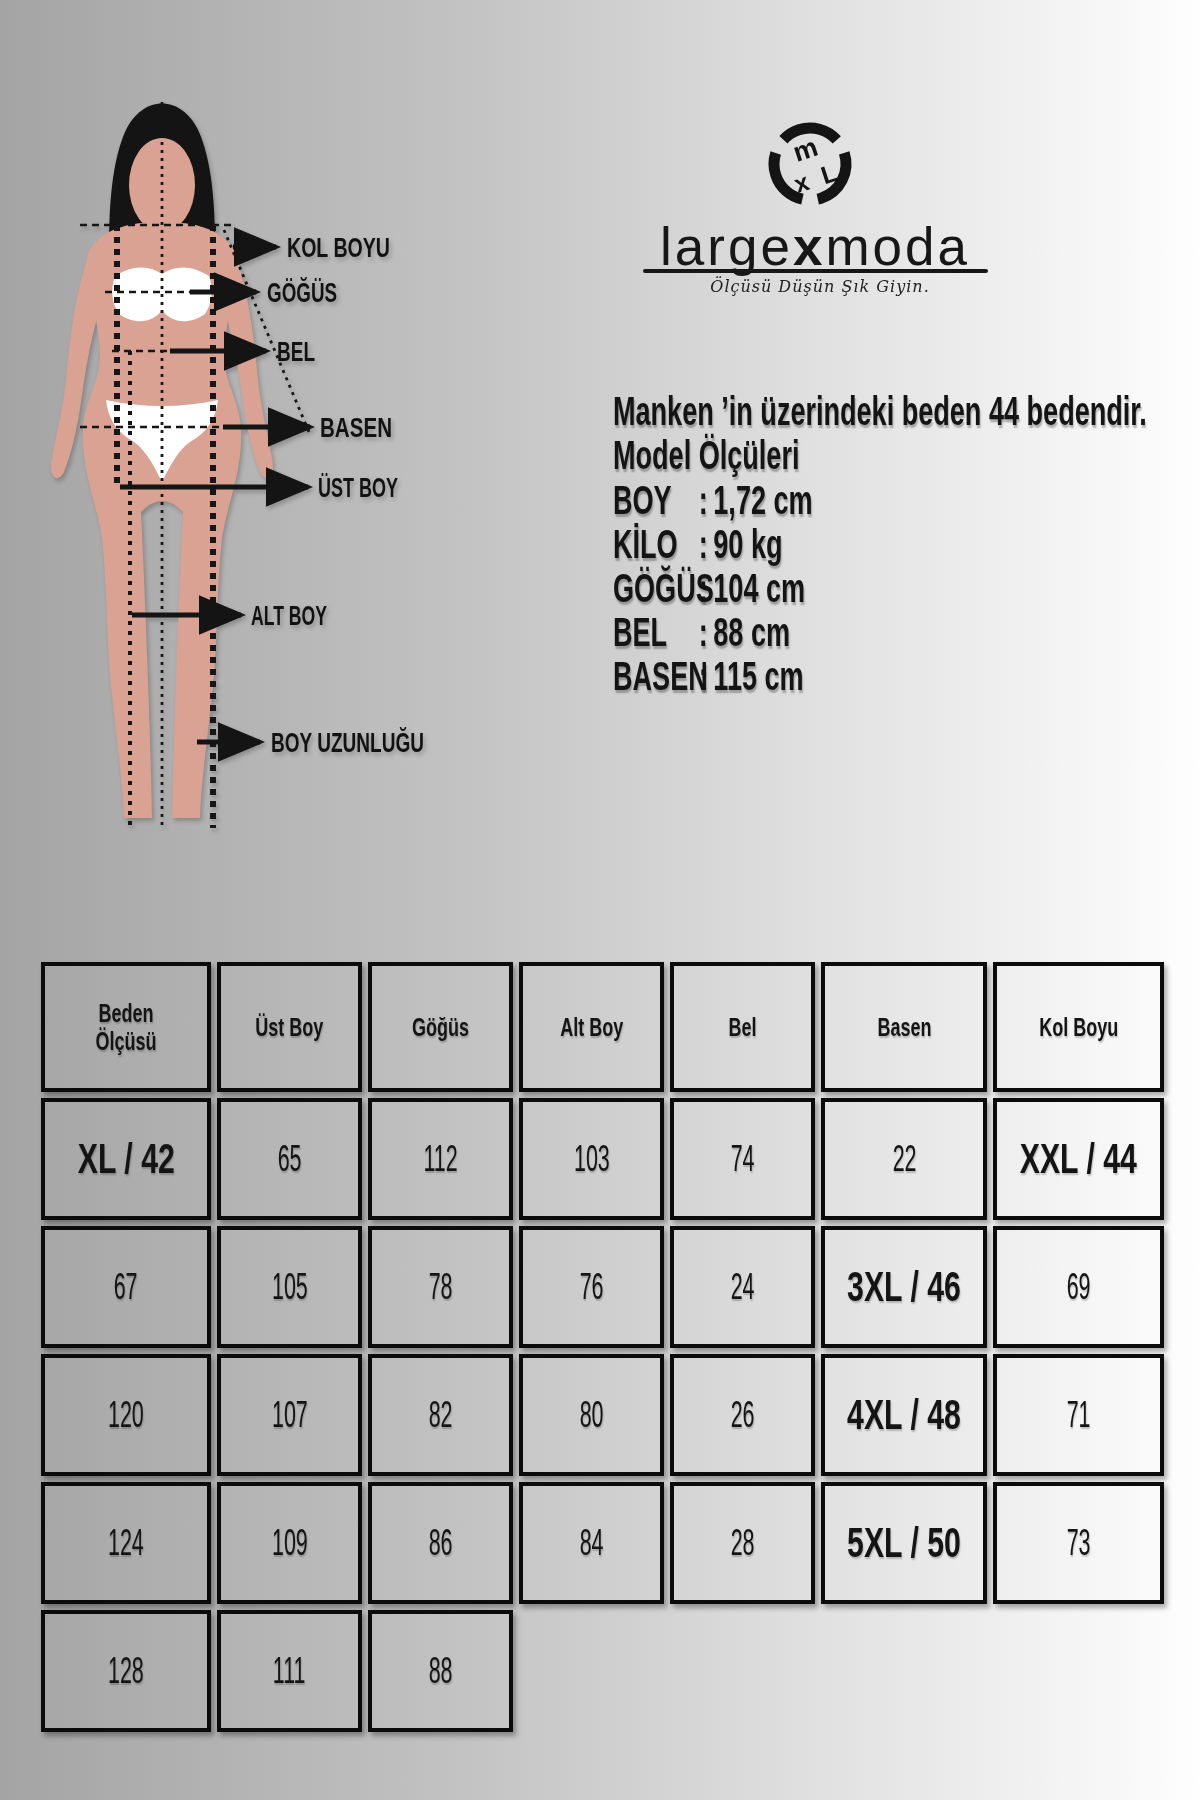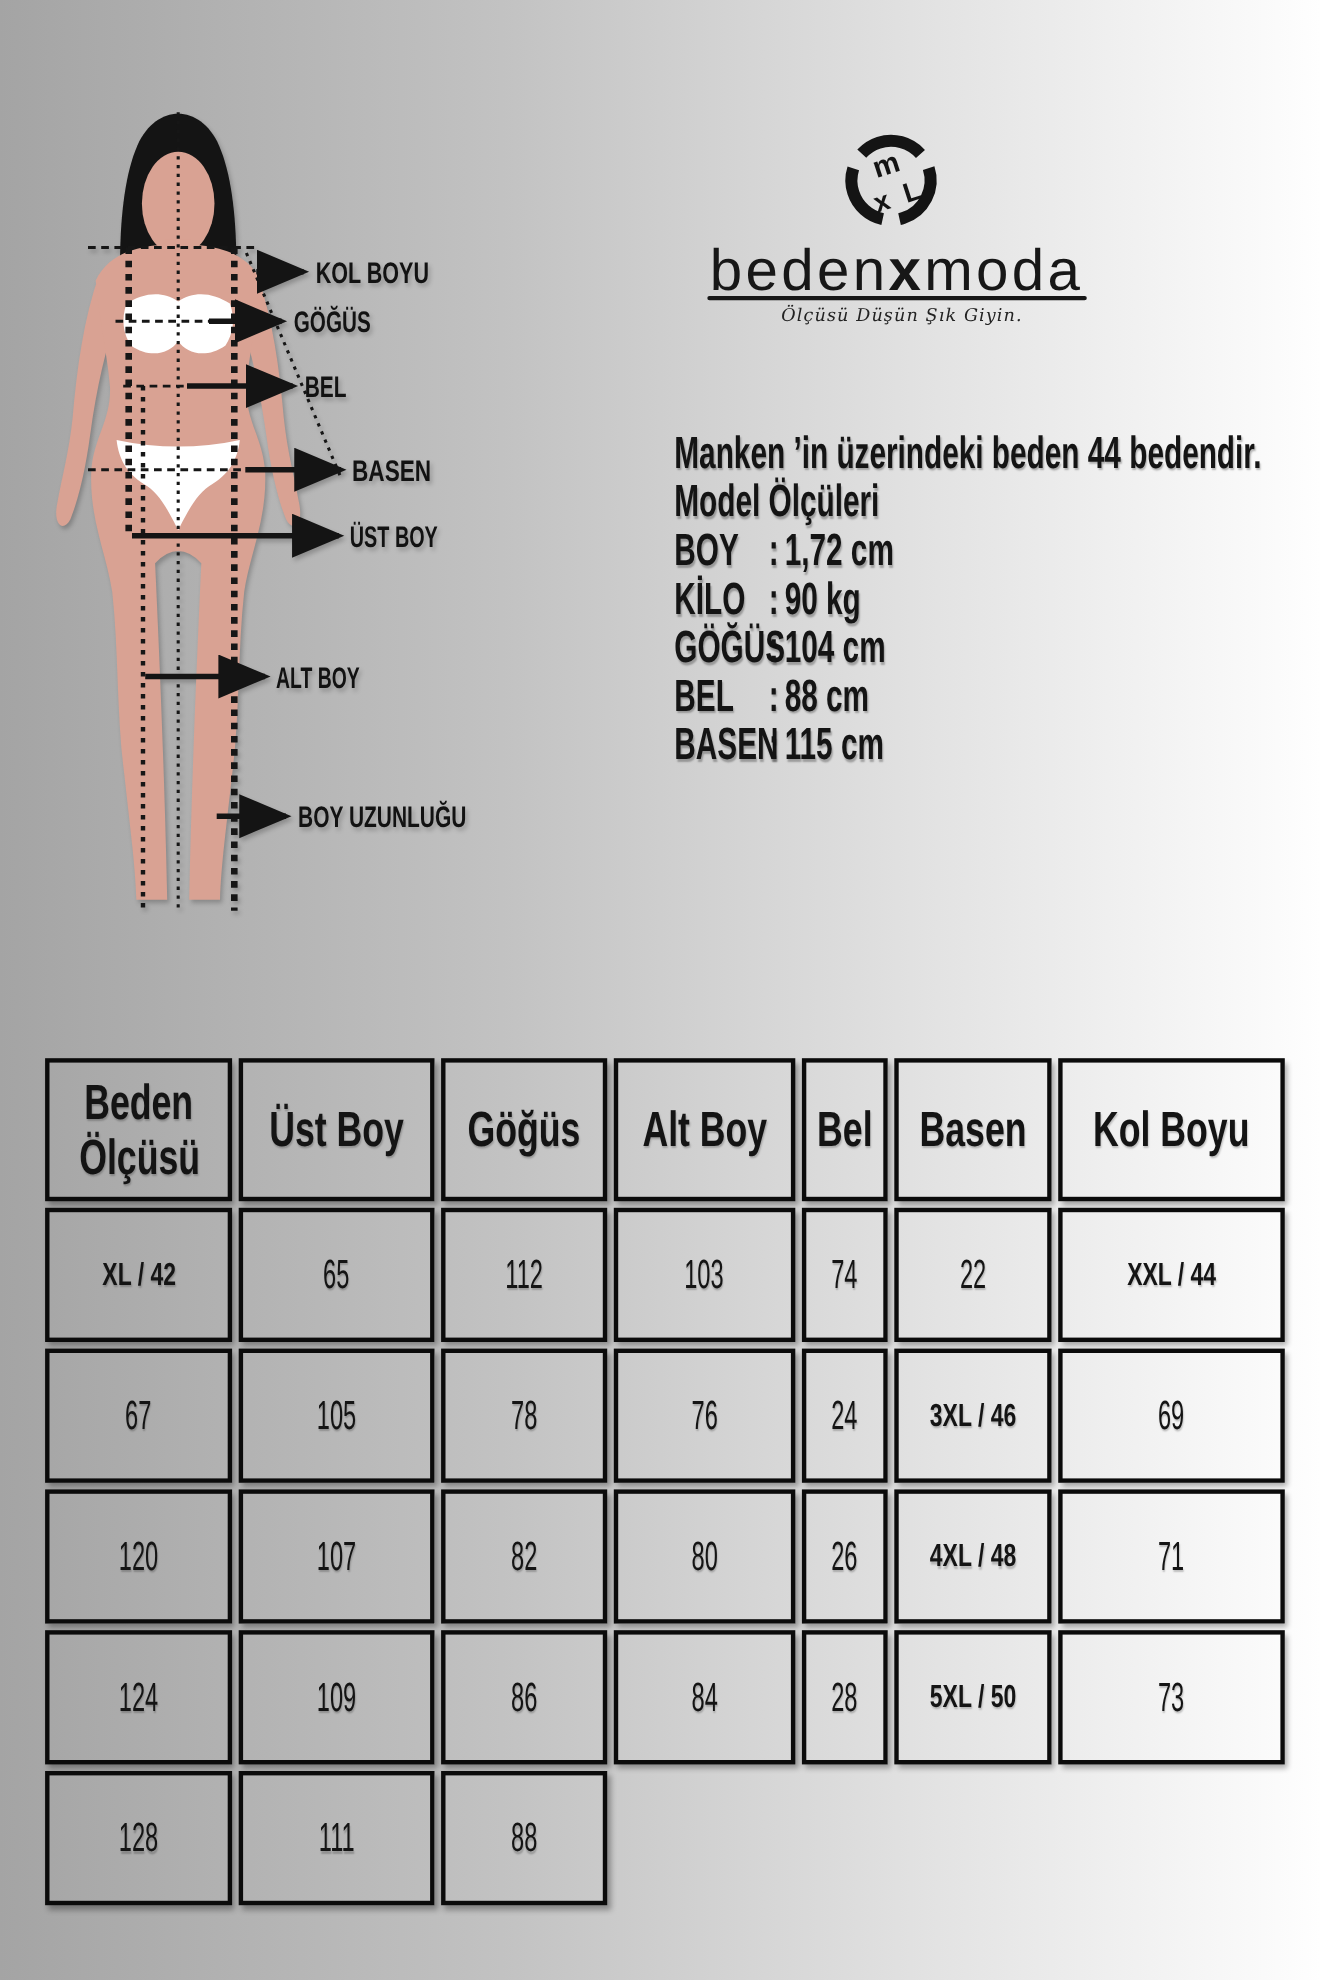--- a/index.html
+++ b/index.html
@@ -53,22 +53,22 @@
     display:grid;grid-template-columns:170px repeat(6,1fr);
     grid-template-rows:130px repeat(5,122px);gap:6px;
   }
   .cell{
     border:4px solid #0b0b0b;
     box-shadow:3px 4px 5px rgba(0,0,0,0.32);
     display:flex;align-items:center;justify-content:center;
     text-align:center;
     text-shadow:1px 2px 2px rgba(0,0,0,0.22);
   }
-  .cell.hdr{font-size:45px;font-weight:bold;line-height:1.12;}
-  .cell.rowlabel{font-size:29px;font-weight:bold;}
+  .cell.hdr{font-size:25px;font-weight:bold;line-height:1.12;}
+  .cell.rowlabel{font-size:42px;font-weight:bold;}
   .cell.val{font-size:37px;font-weight:normal;}
   .cell.val .cond-c{transform:scaleX(0.58);}
 </style>
 </head>
 <body>
 
 <div class="page">
 
   <svg class="figure-svg" width="430" height="770" viewBox="0 0 430 770">
     <defs>
@@ -131,21 +131,21 @@
 
   <svg class="logo-icon" width="100" height="100" viewBox="0 0 100 100">
     <g transform="translate(50,50) rotate(-18)">
       <circle cx="0" cy="0" r="36" fill="none" stroke="#141414" stroke-width="11" stroke-dasharray="60 15.4" stroke-linecap="butt"></circle>
       <text x="0" y="-6" text-anchor="middle" font-family="Liberation Sans, sans-serif" font-size="27" font-weight="bold" fill="#141414">m</text>
       <text x="-14" y="24" text-anchor="middle" font-family="Liberation Sans, sans-serif" font-size="25" font-weight="bold" fill="#141414">x</text>
       <text x="15" y="24" text-anchor="middle" font-family="Liberation Sans, sans-serif" font-size="25" font-weight="bold" fill="#141414">L</text>
     </g>
   </svg>
 
-  <div class="wordmark"><span>beden</span><span class="bold-x">x</span><span>moda</span></div>
+  <div class="wordmark"><span>large</span><span class="bold-x">x</span><span>moda</span></div>
   <div class="brand-underline"></div>
   <div class="tagline">Ölçüsü Düşün Şık Giyin.</div>
 
   <div class="info">
     <div class="info-line">
       <span class="cond"><span>Manken ’in üzerindeki beden</span>&nbsp;<span>44</span>&nbsp;<span>bedendir.</span></span>
     </div>
     <div class="info-title">
       <span class="cond">Model Ölçüleri</span>
     </div>

